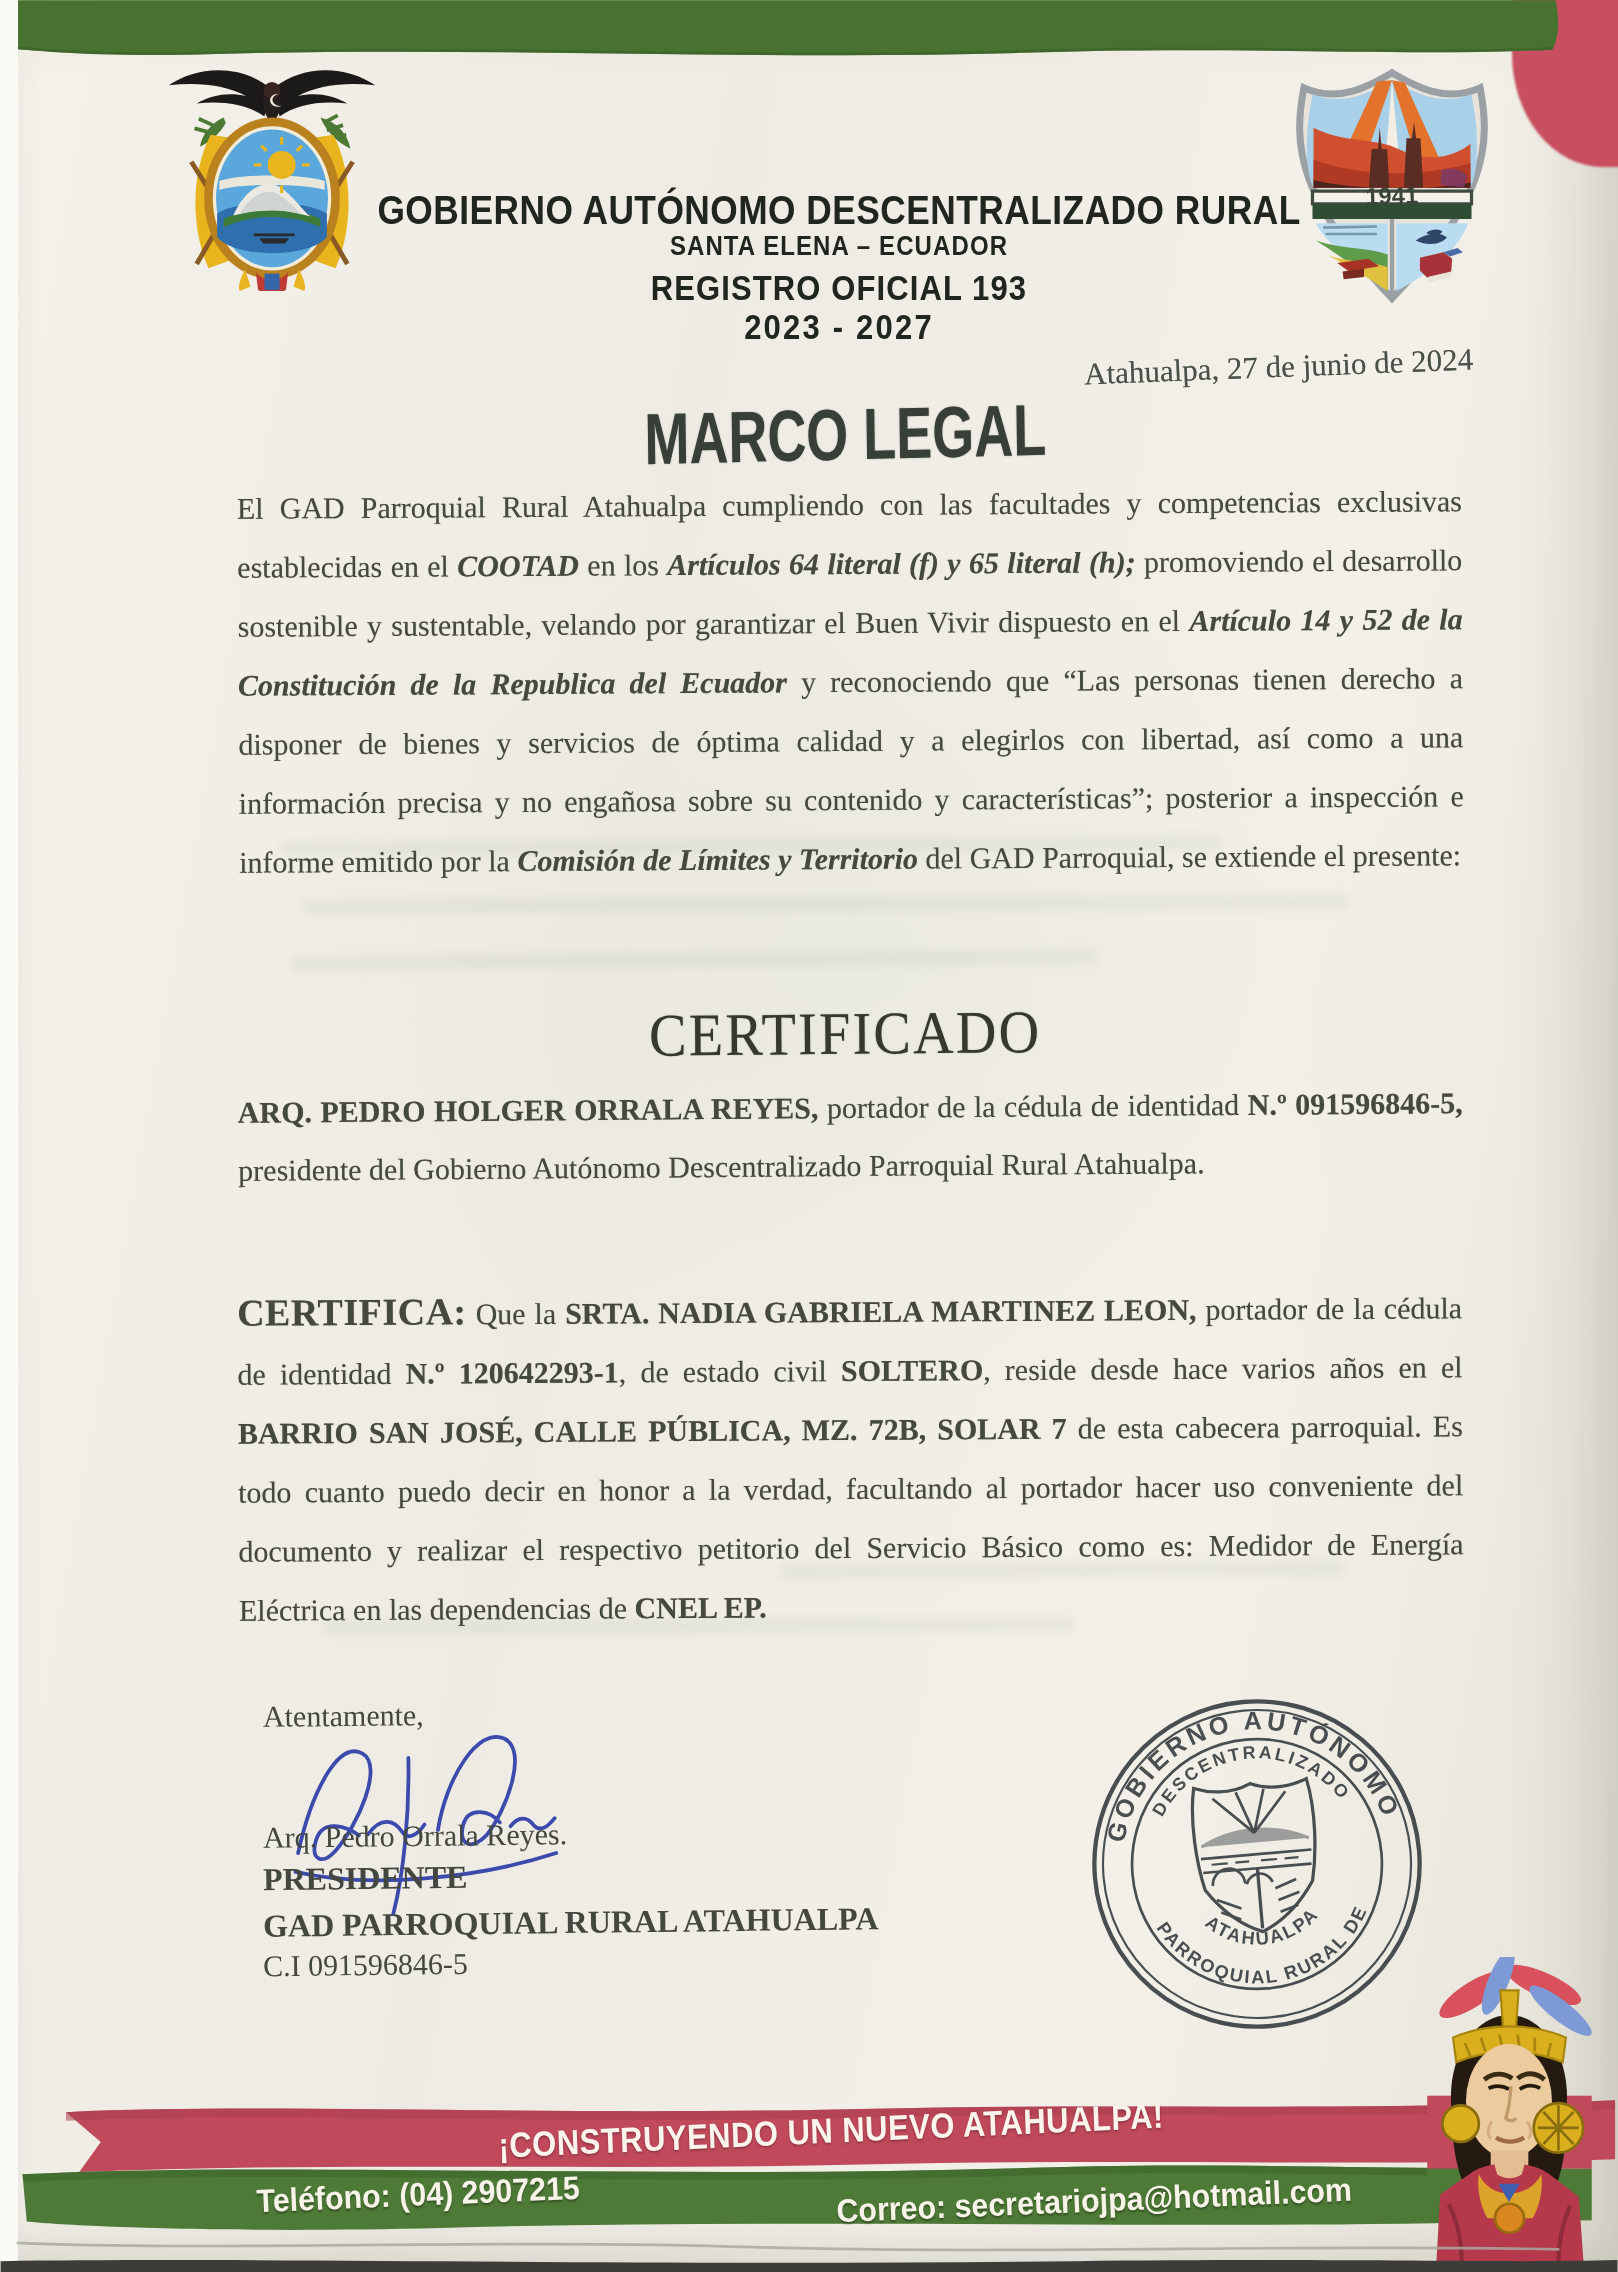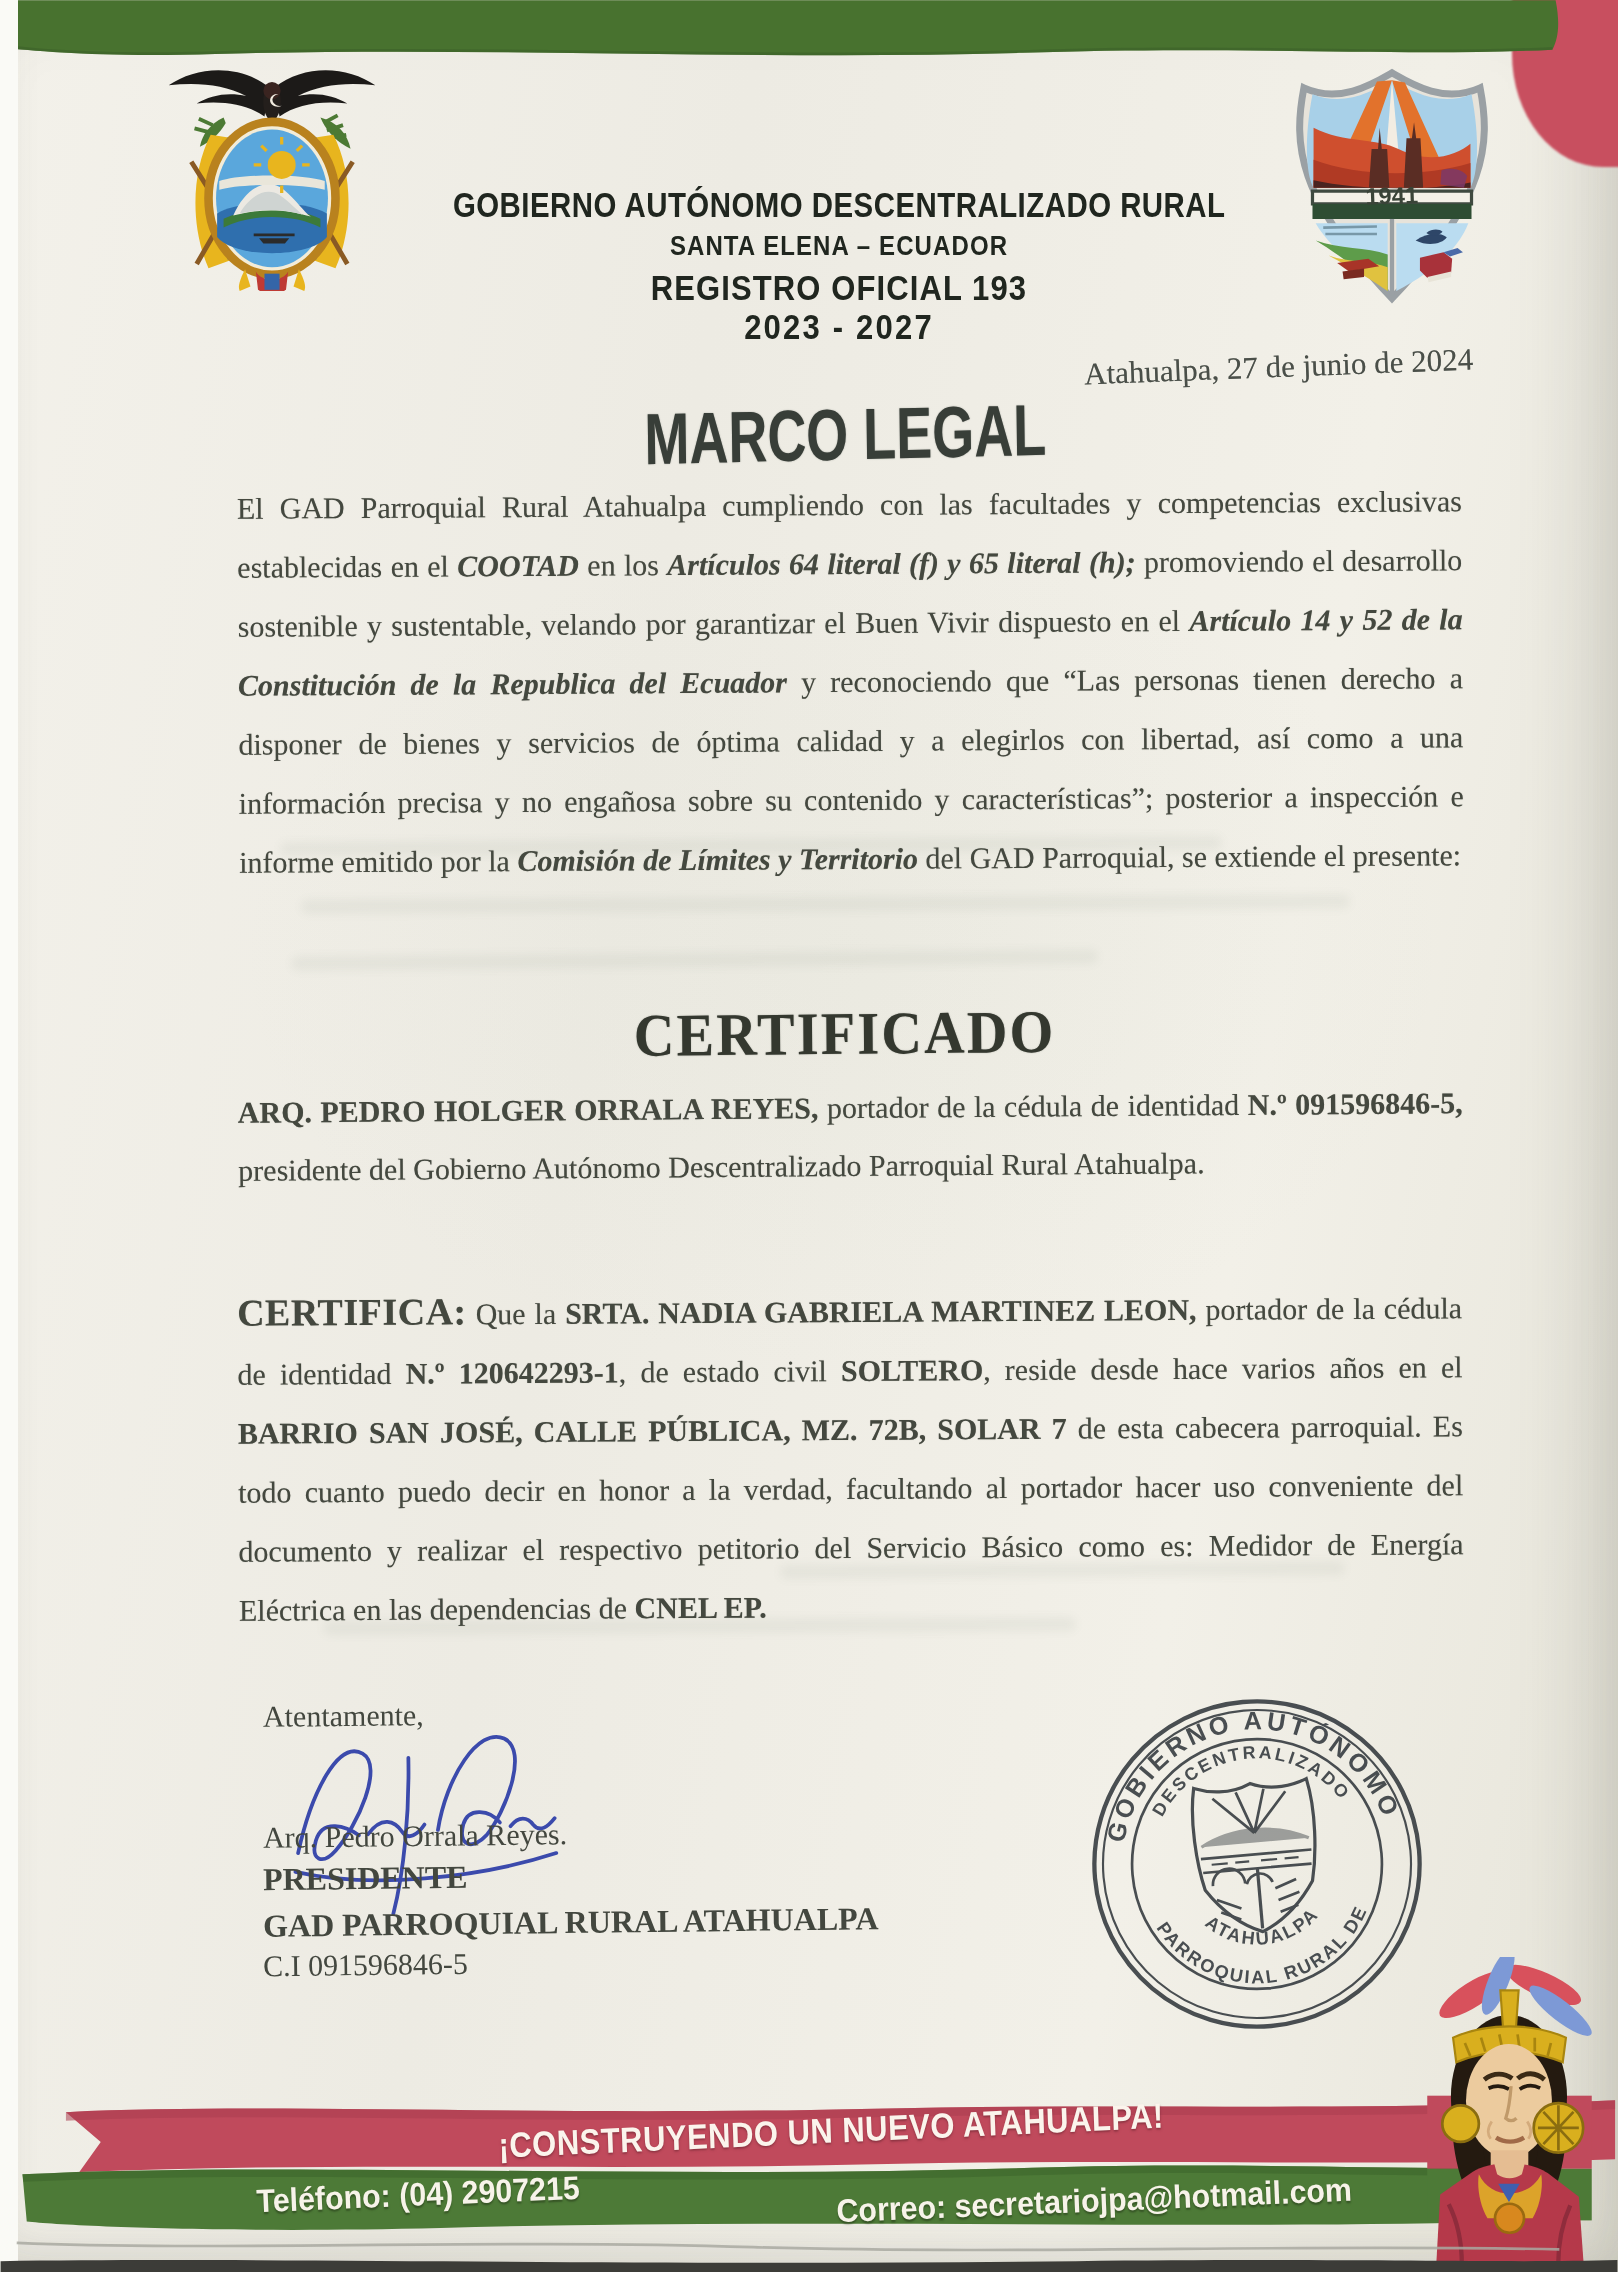--- a/index.html
+++ b/index.html
@@ -13,40 +13,40 @@
   }
   .abs{position:absolute;}
   
   .corner-red{left:1512px;top:-32px;width:129px;height:199px;background:#c84f5f;
     border-bottom-left-radius:91px 113px;filter:blur(1.1px);}
   .hline{left:344px;width:990px;text-align:center;white-space:nowrap;
     font-family:"Liberation Sans", sans-serif;font-weight:bold;color:#20261f;}
   .hline > span{display:inline-block;}
   .h-title{top:69px;font-size:82px;}
   .h-title > span{transform:scale(.76,1.32);letter-spacing:1.1px;text-shadow:0 0 1.1px rgba(32,38,31,.5);}
-  .h-sub1{top:189px;font-size:30px;}
+  .h-sub1{top:189px;font-size:36px;}
   .h-sub1 > span{transform:scale(.98,1.14);letter-spacing:0.5px;}
   .h-sub2{top:232px;font-size:24px;}
   .h-sub2 > span{transform:scale(1,1.14);letter-spacing:1.1px;}
   .h-sub3{top:271px;font-size:31px;text-decoration:underline;}
   .h-sub3 > span{transform:scale(1,1.14);letter-spacing:1.1px;}
   .h-sub4{top:310px;font-size:31px;}
   .h-sub4 > span{transform:scale(1,1.14);letter-spacing:2.2px;}
   
   .dateline{top:349px;right:145px;font-size:31px;color:#4a4f49;transform:rotate(-2.2deg);
     text-shadow:0 0 0.5px rgba(74,79,73,.5);}
   .marco{top:394px;left:377px;width:936px;text-align:center;white-space:nowrap;
     font-family:"Liberation Sans", sans-serif;font-weight:bold;font-size:71px;color:#383e38;}
   .marco > span{display:inline-block;transform:scale(.76,1.02) rotate(-1deg);
     text-shadow:0 0 1.6px rgba(56,62,56,.45);}
   .para{left:238px;width:1225px;text-align:justify;font-size:30px;line-height:59px;
     color:#44483f;text-shadow:0 0 0.8px rgba(68,72,63,.42);}
   .p1{top:475px;transform:rotate(-.35deg);}
   .cert-title{top:1002px;left:377px;width:936px;text-align:center;white-space:nowrap;
-    font-weight:bold;font-size:55px;color:#34382f;}
+    font-weight:normal;font-size:55px;color:#34382f;}
   .cert-title > span{display:inline-block;transform:scale(1.02,1.1) rotate(-.5deg);
     letter-spacing:2.2px;text-shadow:0 0 1.1px rgba(52,56,47,.5);}
   .p2{top:1079px;transform:rotate(-.45deg);line-height:58px;}
   .p3{top:1280px;transform:rotate(-.35deg);line-height:59px;}
   .b{font-weight:bold;}
   .i{font-style:italic;}
   .lead{font-weight:bold;font-size:38px;letter-spacing:0.5px;}
   
   .closing{top:1699px;left:263px;font-size:30px;transform:rotate(-.6deg);}
   .sig-name{top:1819px;left:263px;font-size:30px;transform:rotate(-.7deg);}

